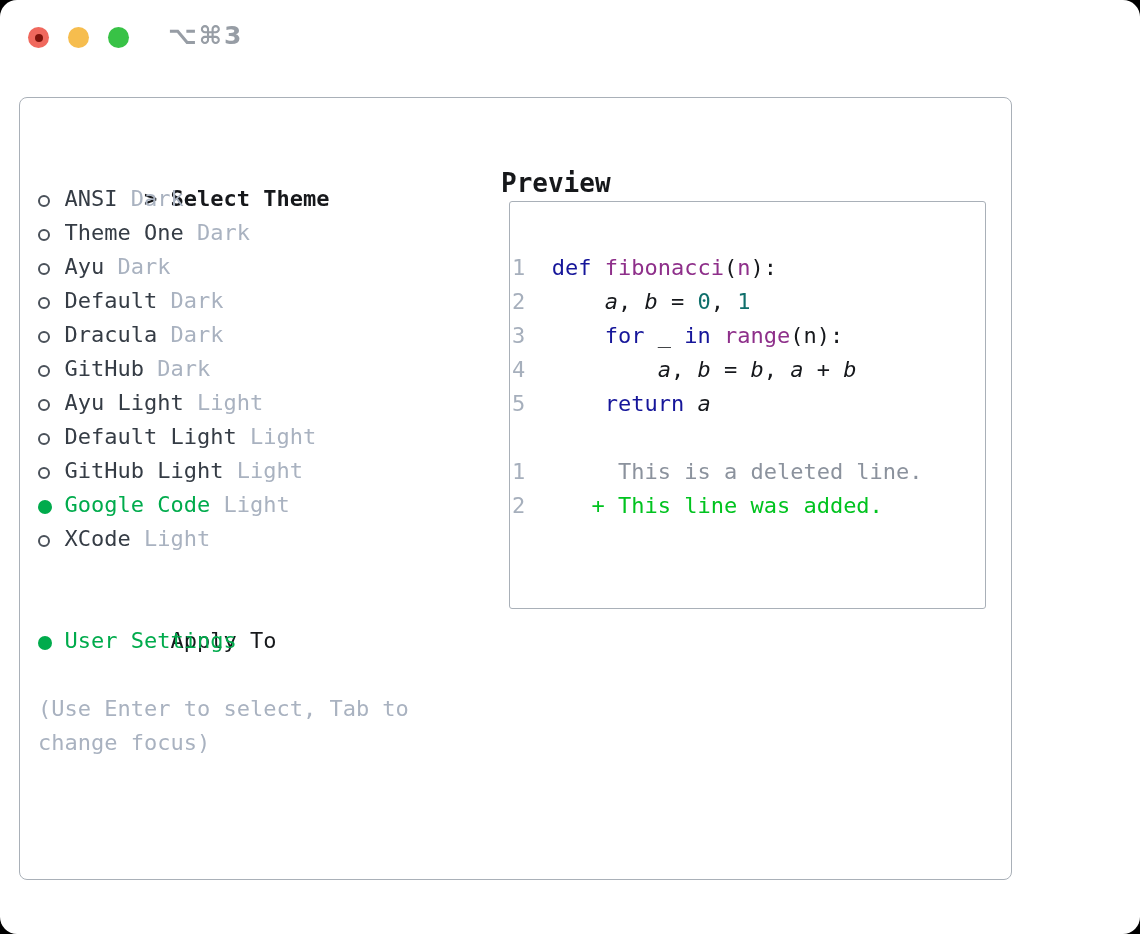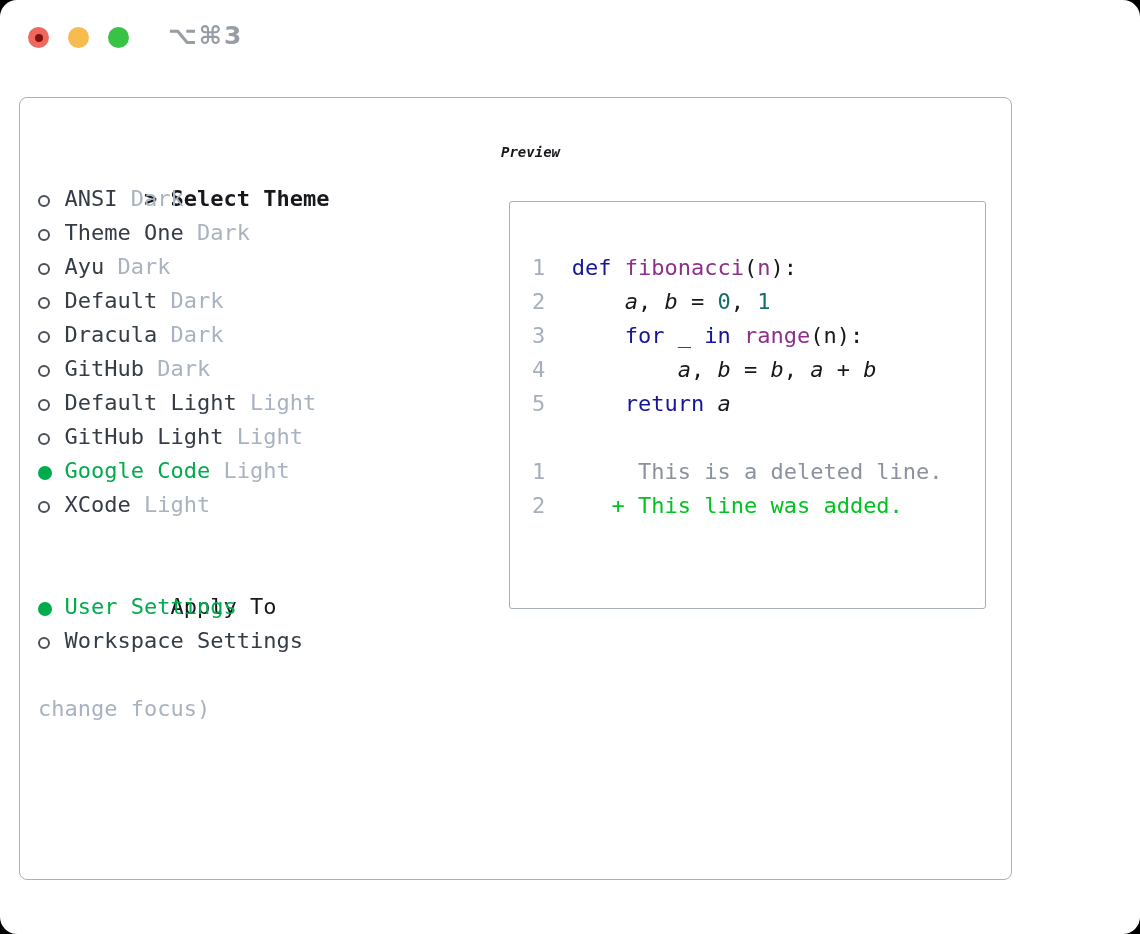--- a/index.html
+++ b/index.html
@@ -47,27 +47,27 @@
     display:inline-block;width:14px;height:14px;background:var(--accent-green);
     border-radius:50%;vertical-align:-1.5px;
   }
   .heading{font-weight:700;color:var(--heading);}
   .apply-heading{color:var(--heading);}
   .t-variant{color:var(--muted);}
   .row.selected .t-name, .row.selected .opt-label{color:var(--accent-green);}
   .row.help{color:var(--muted);}
   
   .preview-title{
-    position:absolute;left:481px;top:37px;height:34px;line-height:34px;
-    font-size:14px;font-weight:700;color:var(--heading);font-style:italic;
+    position:absolute;left:481px;top:68px;height:34px;line-height:34px;
+    font-size:26px;font-weight:700;color:var(--heading);
   }
   .preview-box{
     position:absolute;left:489px;top:103px;width:477px;height:408px;
     border:1.5px solid var(--border);border-radius:3px;box-sizing:border-box;
-    padding:49px 0 0 22px;overflow:hidden;
+    padding:49px 0 0 2px;overflow:hidden;
   }
   .code-line{height:34px;line-height:34px;font-size:22px;white-space:pre;color:var(--code-text);}
   .gutter{display:inline-block;width:3ch;color:var(--line-number);}
   .tk-kw{color:var(--keyword);}
   .tk-fn{color:var(--function);}
   .tk-num{color:var(--number-literal);}
   .tk-var{color:var(--code-text);font-style:italic;}
   .tk-pl{color:var(--code-text);}
   .tk-ctx{color:var(--context);}
   .tk-del{color:var(--deleted);}
@@ -92,39 +92,40 @@
         <span class="prefix arrow">&gt;</span><span class="heading">Select Theme</span>
       </div>
 
       <div>
           <div class="row"><span class="prefix"><span class="circle"></span></span><span class="t-name">ANSI</span> <span class="t-variant">Dark</span></div>
           <div class="row"><span class="prefix"><span class="circle"></span></span><span class="t-name">Theme One</span> <span class="t-variant">Dark</span></div>
           <div class="row"><span class="prefix"><span class="circle"></span></span><span class="t-name">Ayu</span> <span class="t-variant">Dark</span></div>
           <div class="row"><span class="prefix"><span class="circle"></span></span><span class="t-name">Default</span> <span class="t-variant">Dark</span></div>
           <div class="row"><span class="prefix"><span class="circle"></span></span><span class="t-name">Dracula</span> <span class="t-variant">Dark</span></div>
           <div class="row"><span class="prefix"><span class="circle"></span></span><span class="t-name">GitHub</span> <span class="t-variant">Dark</span></div>
+          <div class="row"><span class="prefix"><span class="circle"></span></span><span class="t-name">Ayu Light</span> <span class="t-variant">Light</span></div>
           <div class="row"><span class="prefix"><span class="circle"></span></span><span class="t-name">Default Light</span> <span class="t-variant">Light</span></div>
           <div class="row"><span class="prefix"><span class="circle"></span></span><span class="t-name">GitHub Light</span> <span class="t-variant">Light</span></div>
           <div class="row selected"><span class="prefix"><span class="dot"></span></span><span class="t-name">Google Code</span> <span class="t-variant">Light</span></div>
           <div class="row"><span class="prefix"><span class="circle"></span></span><span class="t-name">XCode</span> <span class="t-variant">Light</span></div>
         </div>
 
       <div class="row spacer"></div>
 
       <div class="row">
         <span class="prefix"></span><span class="apply-heading">Apply To</span>
       </div>
 
       <div>
           <div class="row selected"><span class="prefix"><span class="dot"></span></span><span class="opt-label">User Settings</span></div>
-          <div class="row"><span class="prefix"><span class="circle"></span></span><span class="opt-label">Workspace Settings</span></div>
         </div>
 
       <div class="row spacer"></div>
 
+      <div class="row help">(Use Enter to select, Tab to</div>
       <div class="row help">change focus)</div>
     </div>
 
     <div class="preview-title">Preview</div>
     <div class="preview-box">
       <div>
           <div class="code-line"><span class="gutter">1</span><span class="tk-kw">def</span><span class="tk-pl"> </span><span class="tk-fn">fibonacci</span><span class="tk-pl">(</span><span class="tk-fn">n</span><span class="tk-pl">):</span></div>
           <div class="code-line"><span class="gutter">2</span><span class="tk-pl">    </span><span class="tk-var">a</span><span class="tk-pl">, </span><span class="tk-var">b</span><span class="tk-pl"> = </span><span class="tk-num">0</span><span class="tk-pl">, </span><span class="tk-num">1</span></div>
           <div class="code-line"><span class="gutter">3</span><span class="tk-pl">    </span><span class="tk-kw">for</span><span class="tk-pl"> _ </span><span class="tk-kw">in</span><span class="tk-pl"> </span><span class="tk-fn">range</span><span class="tk-pl">(n):</span></div>
           <div class="code-line"><span class="gutter">4</span><span class="tk-pl">        </span><span class="tk-var">a</span><span class="tk-pl">, </span><span class="tk-var">b</span><span class="tk-pl"> = </span><span class="tk-var">b</span><span class="tk-pl">, </span><span class="tk-var">a</span><span class="tk-pl"> + </span><span class="tk-var">b</span></div>

